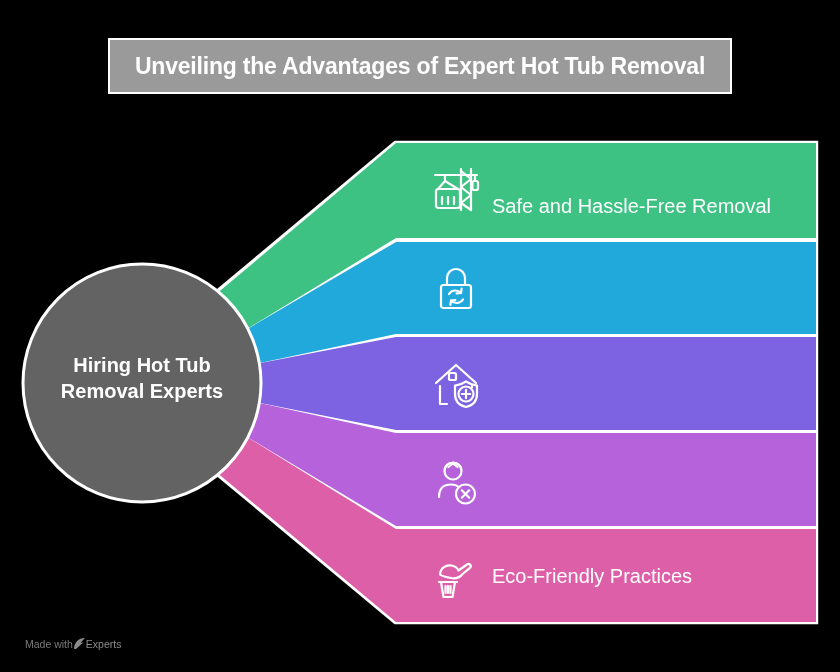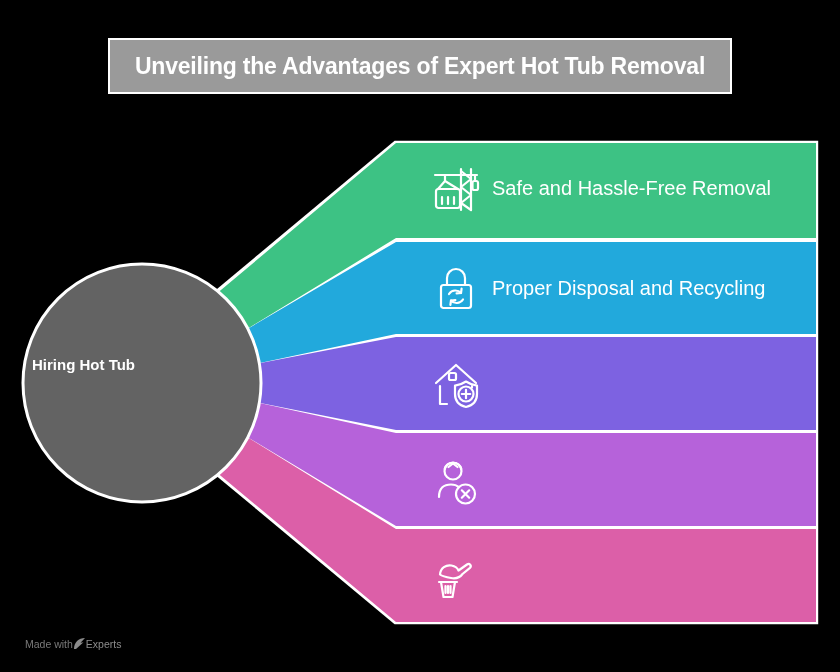--- a/index.html
+++ b/index.html
@@ -5,22 +5,22 @@
   html,body{margin:0;padding:0;background:#000;}
   .stage{position:relative;width:840px;height:672px;background:#000;overflow:hidden;
          font-family:"Liberation Sans", sans-serif;}
   .title-box{position:absolute;left:108px;top:38px;width:624px;height:56px;
              box-sizing:border-box;border:2px solid #fff;background:#9A9A9A;
              display:flex;align-items:center;justify-content:center;}
   .title-box span{color:#fff;font-weight:bold;font-size:23px;letter-spacing:-0.2px;white-space:nowrap;}
   svg.diagram{position:absolute;left:0;top:0;}
   .band-label{position:absolute;left:492px;transform:translateY(-50%);
               color:#fff;font-size:20px;white-space:nowrap;}
-  .hub-label{position:absolute;left:32px;top:352px;width:220px;
-             color:#fff;font-weight:bold;font-size:15px;line-height:26px;}
+  .hub-label{position:absolute;left:32px;top:352px;width:220px;text-align:center;
+             color:#fff;font-weight:bold;font-size:20px;line-height:26px;}
   .hub-label span{display:block;}
   .icn{stroke:#fff;stroke-width:2.2;fill:none;stroke-linecap:round;stroke-linejoin:round;}
   .watermark{position:absolute;left:25px;top:637px;display:flex;align-items:center;gap:0;
              font-size:10.5px;color:#7A7A7A;}
   .watermark .brand{color:#8C8C8C;}
 </style>
 </head>
 <body>
 
 <div class="stage">
@@ -82,24 +82,25 @@
     <g class="icn" transform="translate(432,552)">
       <path d="M8,22.5 C8.5,16 14,12.5 19.5,13.5 C23,14.2 25.5,16 26.5,18.5 L35,12.5 C37.5,10.8 40,13.5 38,15.8 L30.5,22 C28,25.5 23.5,26.8 19,26 C14.8,25.3 10.5,24.5 8,22.5 Z"></path>
       <path d="M7,30 H25"></path>
       <path d="M9,30 L11.5,45 H20.5 L23,30"></path>
       <path d="M13.5,34 V41 M16,34 V41 M18.5,34 V41"></path>
     </g>
   </svg>
 
   <div class="hub-label">
     <span>Hiring Hot Tub</span>
+    <span>Removal Experts</span>
   </div>
 
-  <div class="band-label" style="top:188px">Safe and Hassle-Free Removal</div>
-  <div class="band-label" style="top:288px">Proper Disposal and Recycling</div>
+  <div class="band-label" style="top:206px">Safe and Hassle-Free Removal</div>
+  <div class="band-label" style="top:576px">Eco-Friendly Practices</div>
 
   <div class="watermark">
     <span>Made with</span>
     <svg width="13" height="13" viewBox="0 0 13 13">
       <path d="M1,12 C1,5.5 5.5,1 12,1 L7.5,5.8 L10.5,5.2 L3,12 Z" fill="#8C8C8C"></path>
     </svg>
     <span class="brand">Experts</span>
   </div>
 
 </div>

